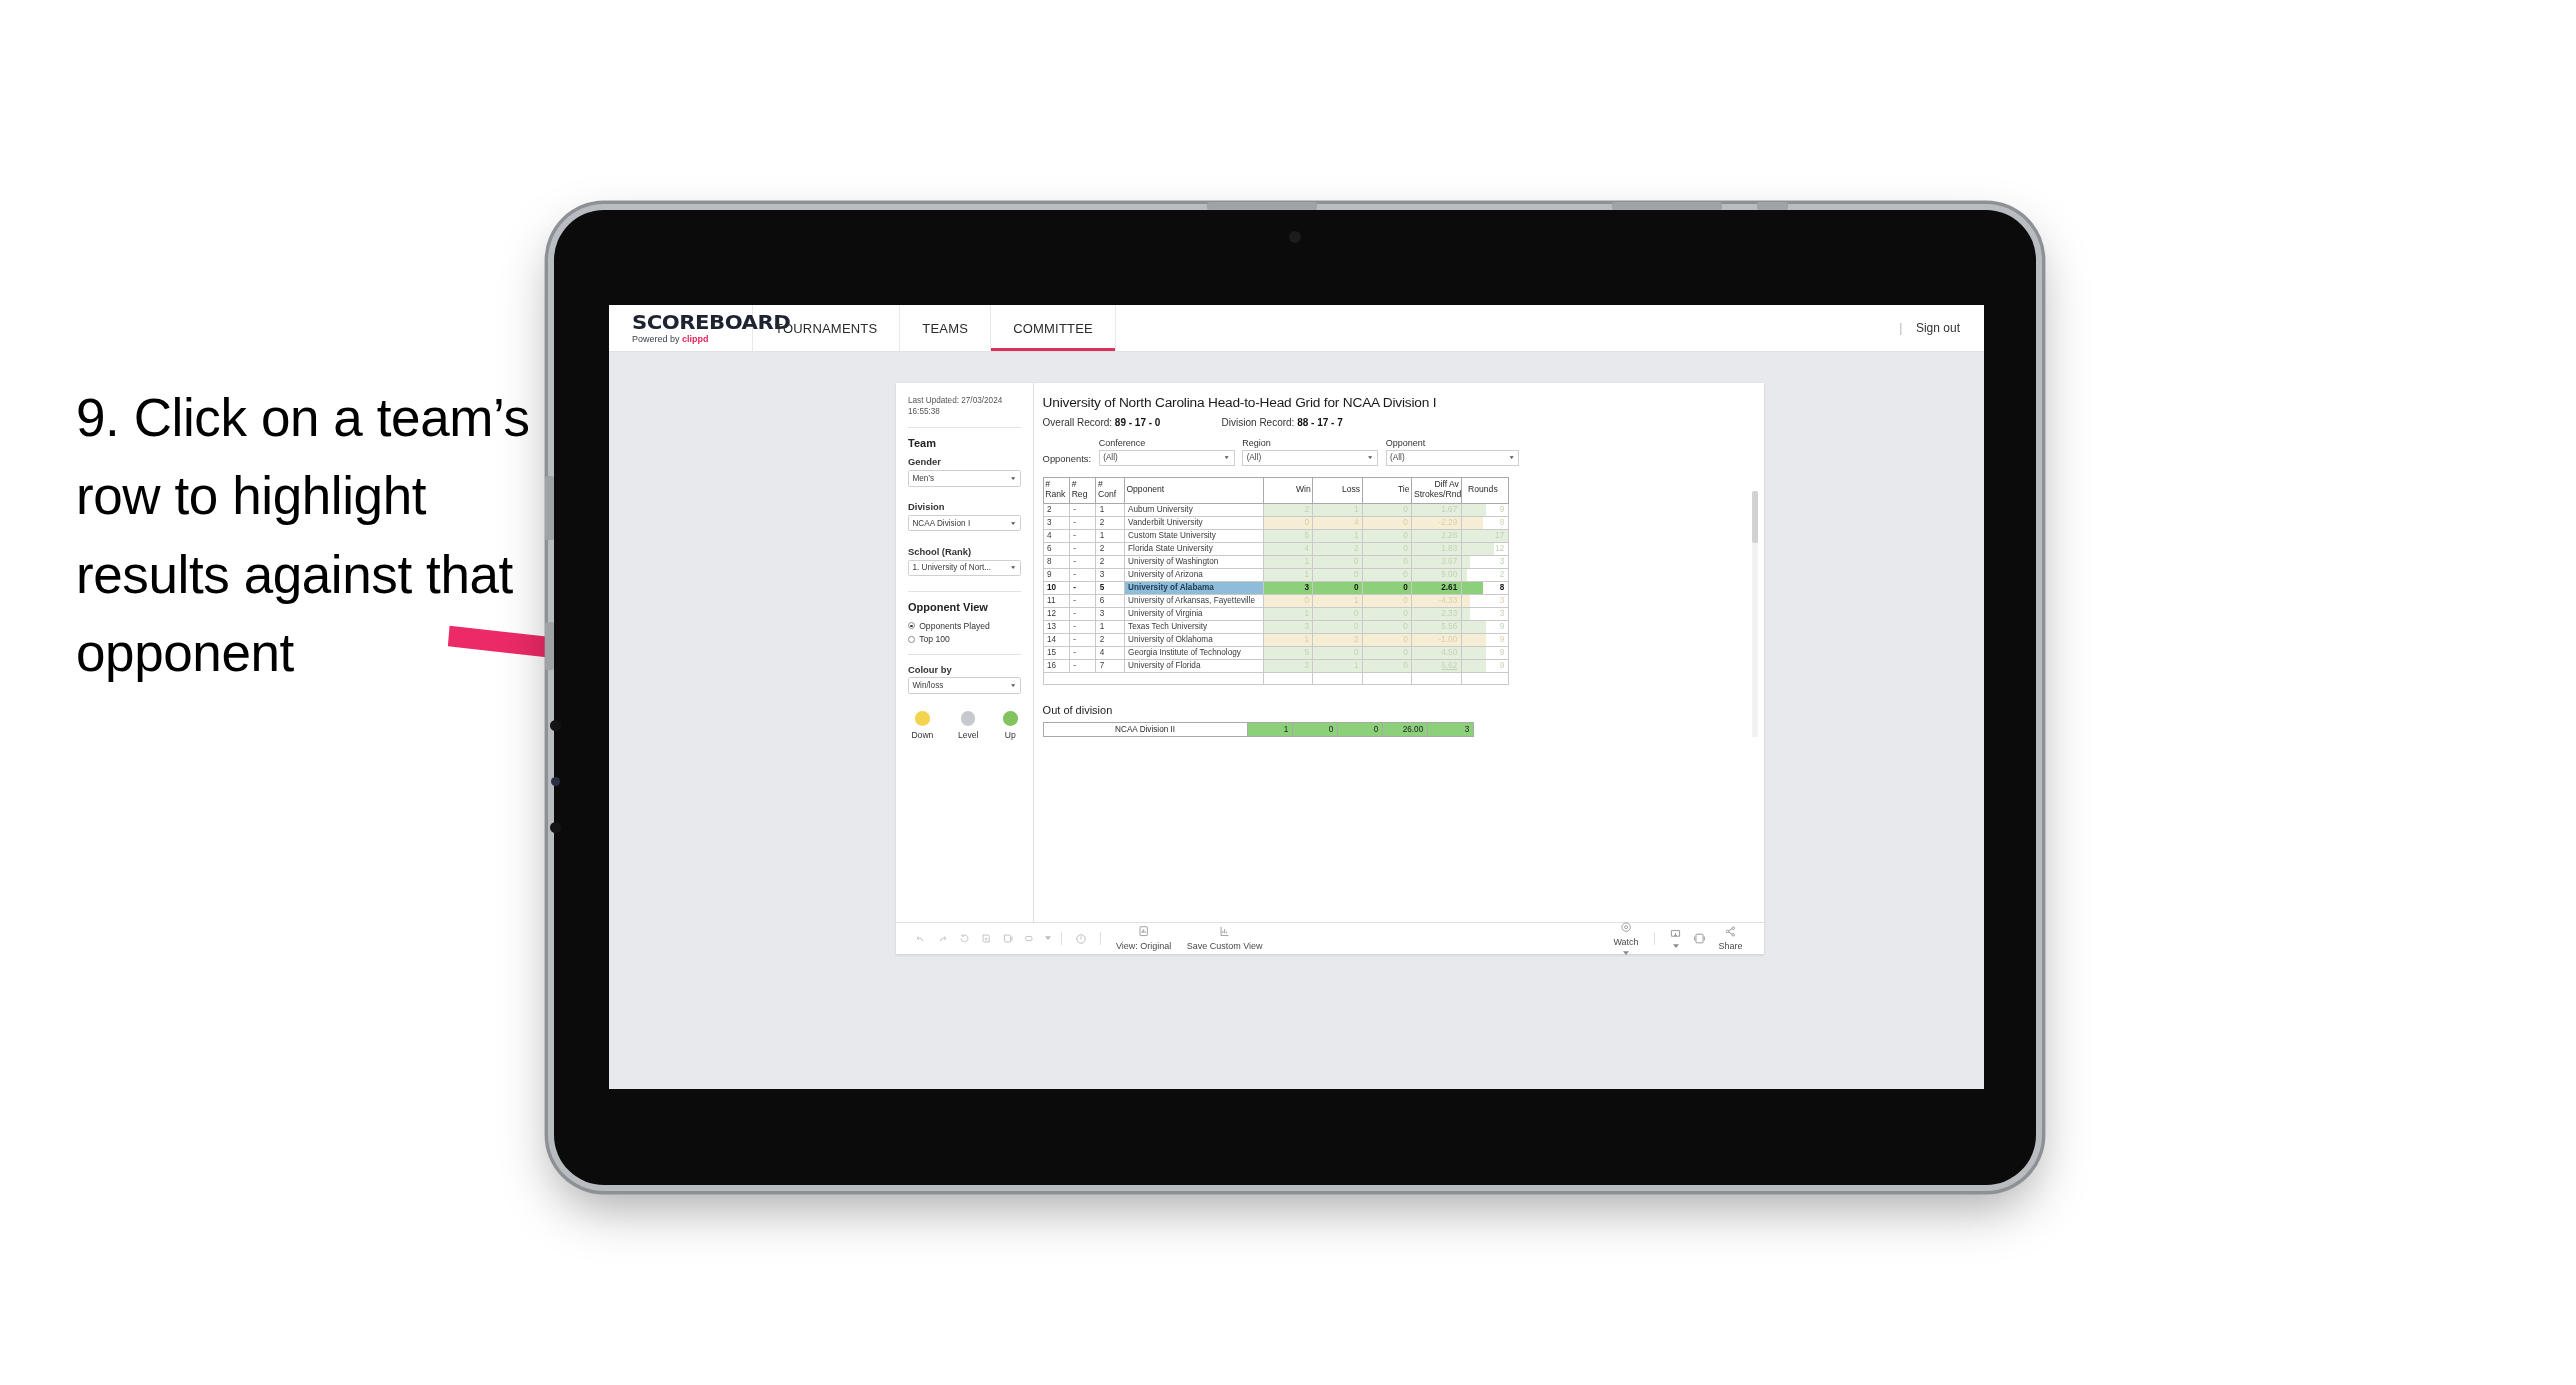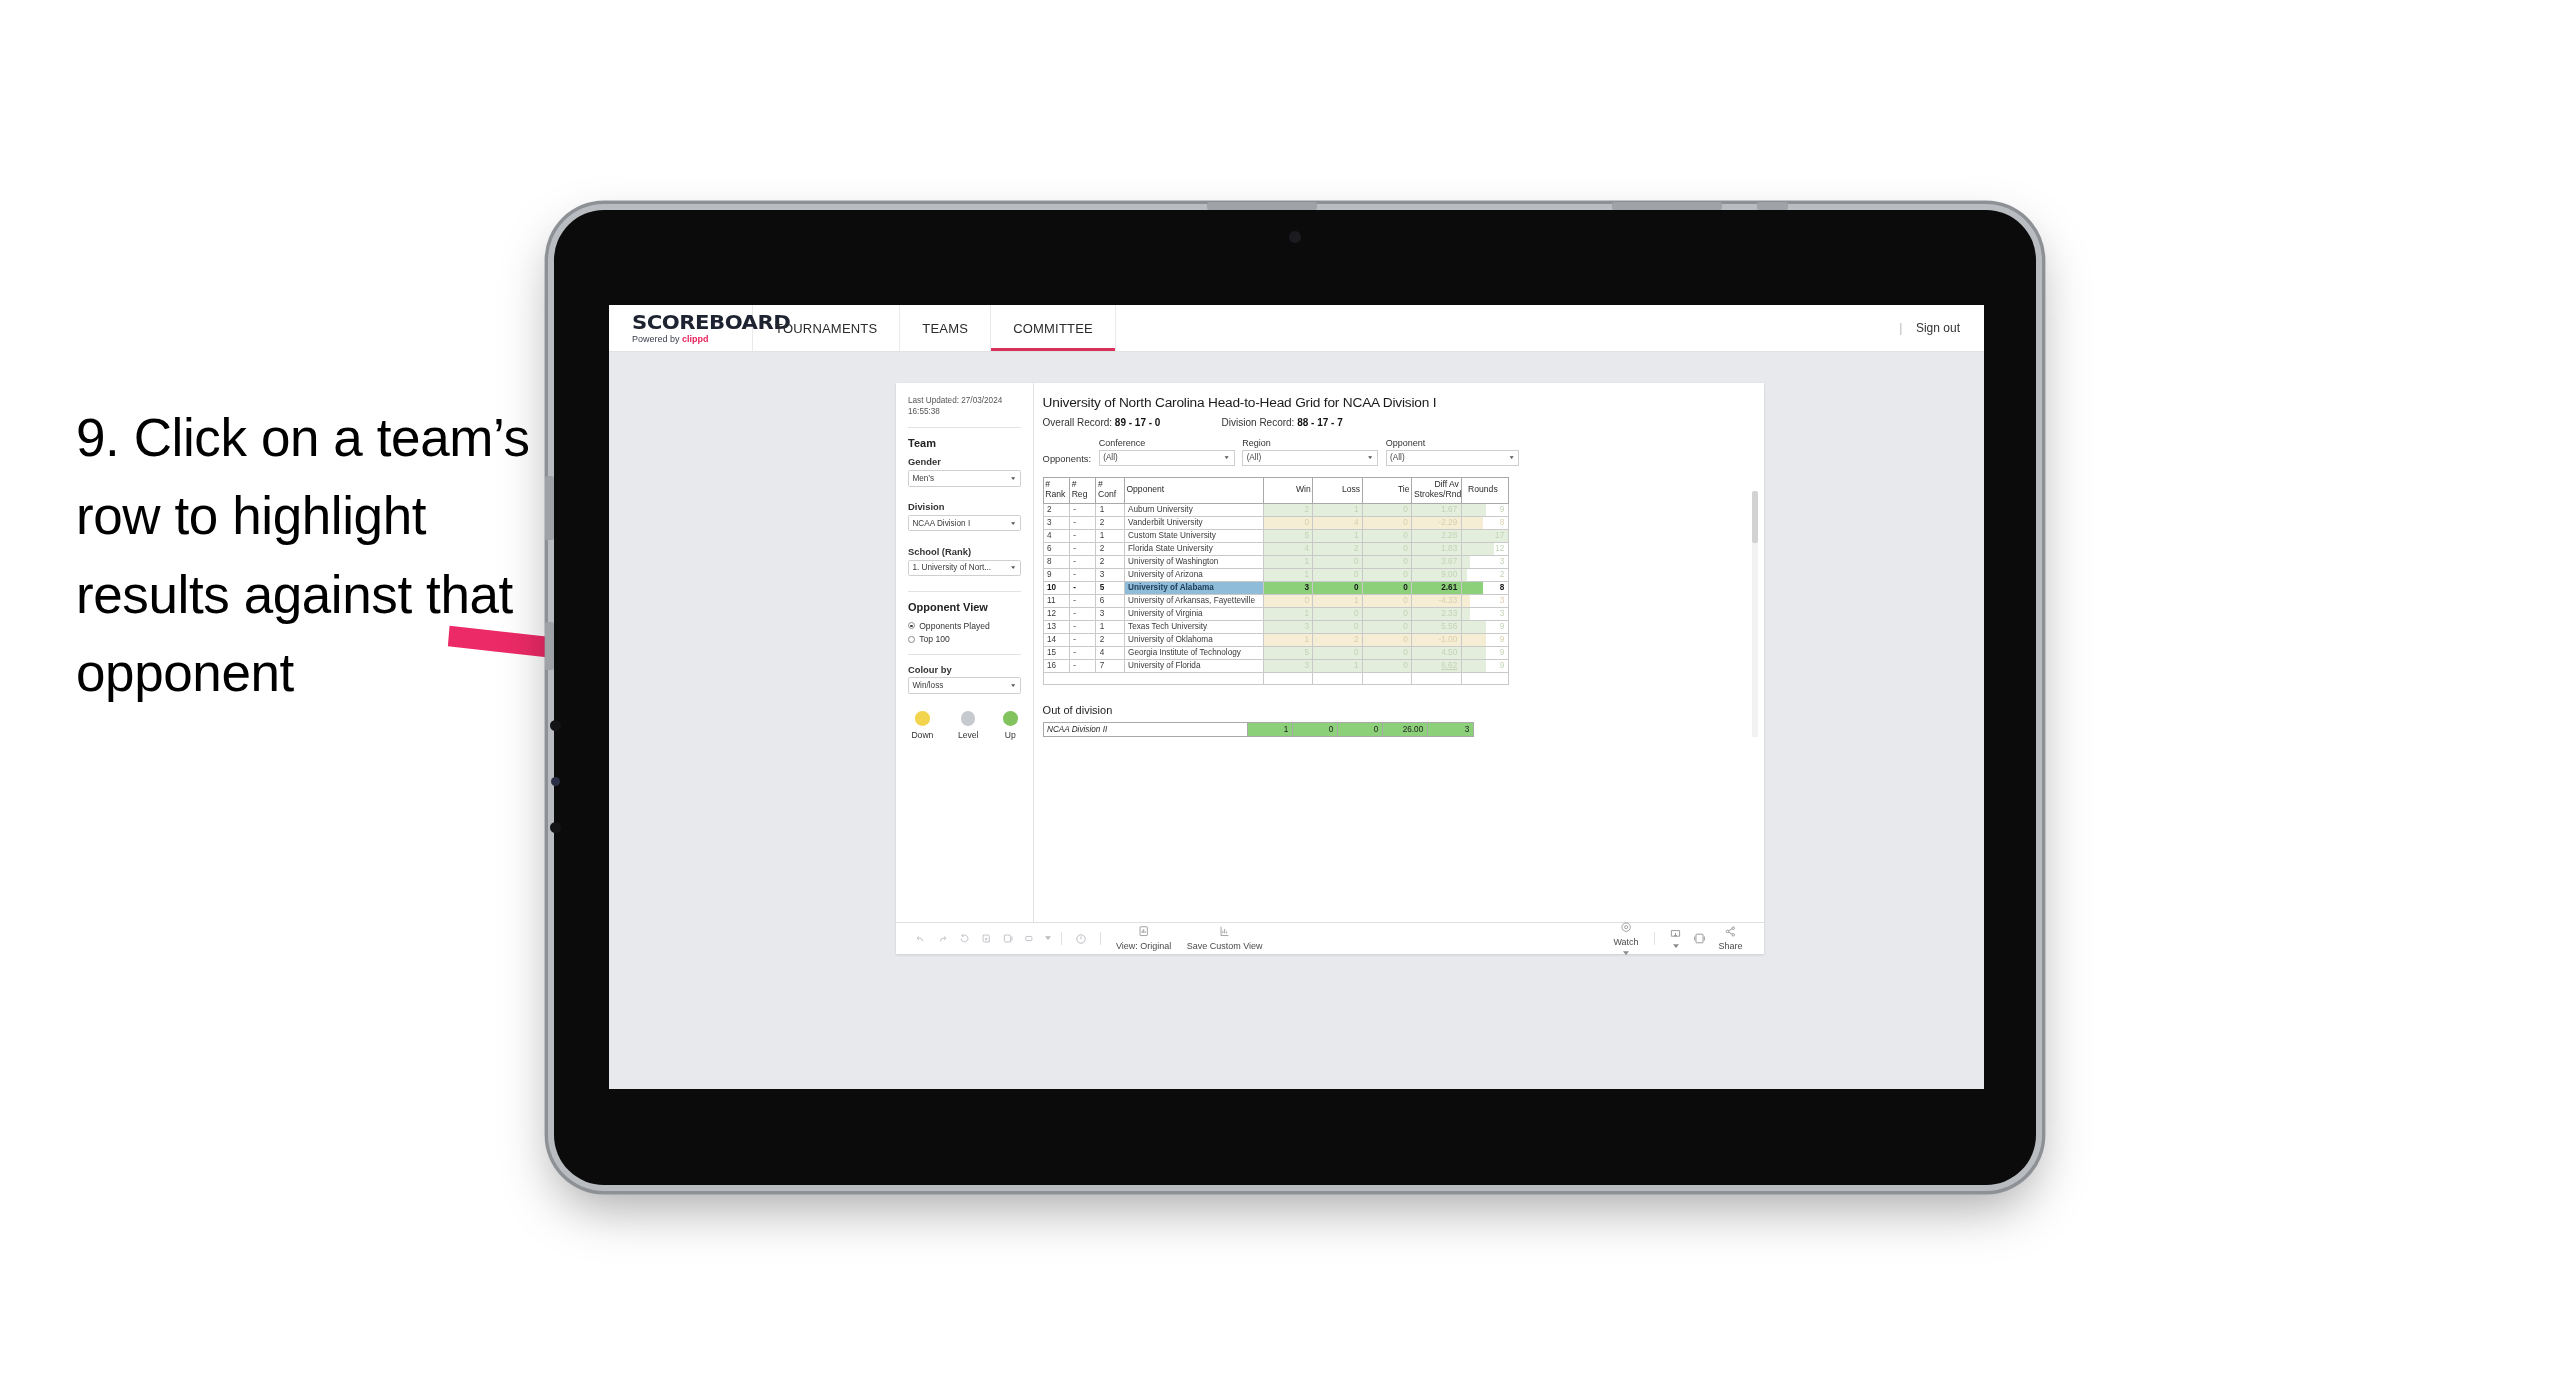--- a/index.html
+++ b/index.html
@@ -4,21 +4,21 @@
 <style>
   html,body{margin:0;padding:0;}
   body{
     width:2576px;height:1385px;background:#ffffff;
     font-family:"Liberation Sans",sans-serif;
     overflow:hidden;position:relative;
   }
 
   
   .instruction{
-    position:absolute;left:76px;top:399px;width:481px;
+    position:absolute;left:76px;top:379px;width:481px;
     font-size:53px;line-height:1.48;color:#000;letter-spacing:-0.4px;
   }
 
   
   .arrow-wrap{position:absolute;left:447px;top:618px;width:636px;height:120px;pointer-events:none;}
 
   
   .tablet{
     position:absolute;left:554px;top:210px;width:1482px;height:975px;
     background:#0b0b0b;border-radius:50px;
@@ -120,21 +120,21 @@
   tr.sel .c-opp{background:#8fbcd9;color:#21405a;}
   tr.sel .c-num{background:#8cd07a;}
   .spacer-row td{border-left:0.9px solid #c9c9c9;border-right:0.9px solid #c9c9c9;border-top:none;border-bottom:none;height:22px;}
 
   .vscroll{position:absolute;right:-9.4px;top:14.6px;width:6px;height:246px;background:#f2f2f2;}
   .vthumb{position:absolute;right:-9.4px;top:14.6px;width:6px;height:52px;background:#d2d2d2;border-radius:2.6px;}
 
   .outdiv-h{margin-top:19px;font-size:11px;color:#1e1e1e;}
   table.outdiv{border-collapse:collapse;table-layout:fixed;width:364px;font-size:8.2px;margin-top:6px;}
   table.outdiv td{border:0.9px solid #a9a9a9;height:13.7px;padding:0.9px 3.4px;box-sizing:border-box;}
-  .od-label{width:204px;text-align:left;color:#2a2a2a;background:#fff;font-style:italic;}
+  .od-label{width:204px;text-align:center;color:#2a2a2a;background:#fff;}
   .od-num{width:45px;text-align:right;background:#8cd07a;color:#1d1d1d;}
   .od-rounds{width:46px;text-align:right;background:#8cd07a;padding:0!important;position:relative;}
 
   
   .toolbar{height:31px;border-top:0.9px solid #e0e0e0;display:flex;align-items:center;padding:0 13.7px;gap:0;background:#fff;}
   .tb-ico{width:22px;height:22px;display:flex;align-items:center;justify-content:center;color:#b9bcc0;font-size:12px;cursor:pointer;}
   .tb-sep{width:0.9px;height:13px;background:#e0e0e0;margin:0 7.7px;}
   .tb-txt{display:flex;align-items:center;gap:4.3px;font-size:9px;color:#4b4b4b;padding:0 7.7px;cursor:pointer;flex-direction:column;}
   .tb-flex{flex:1;}
   svg{display:block;}

